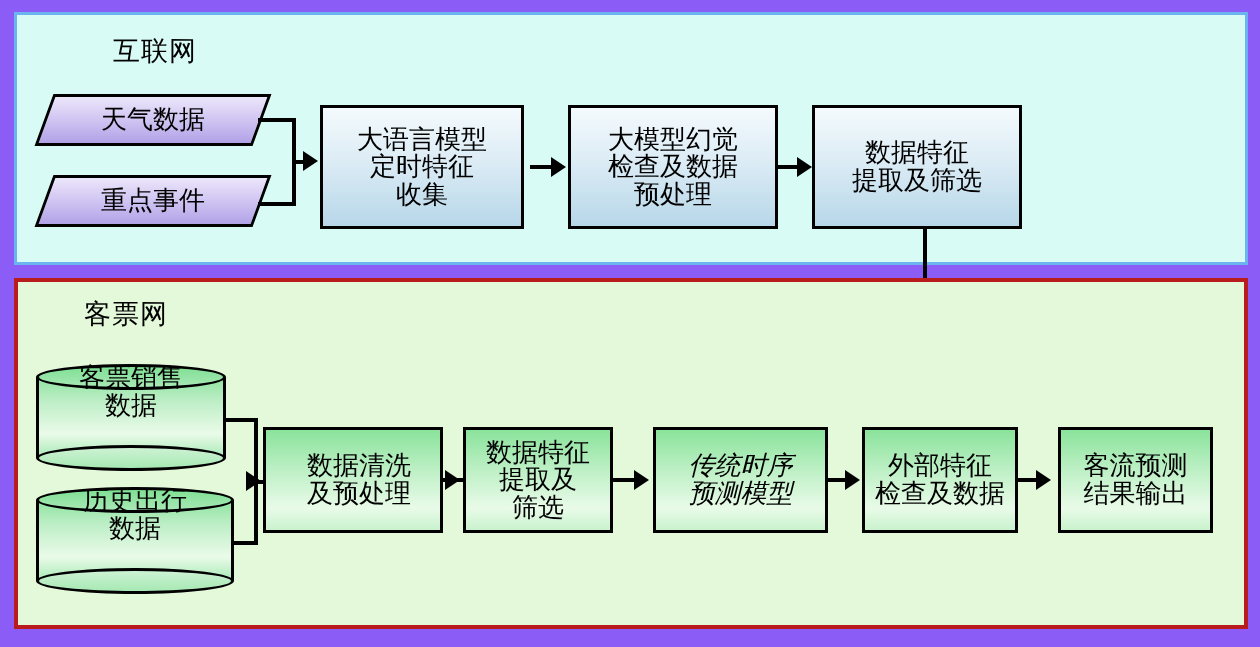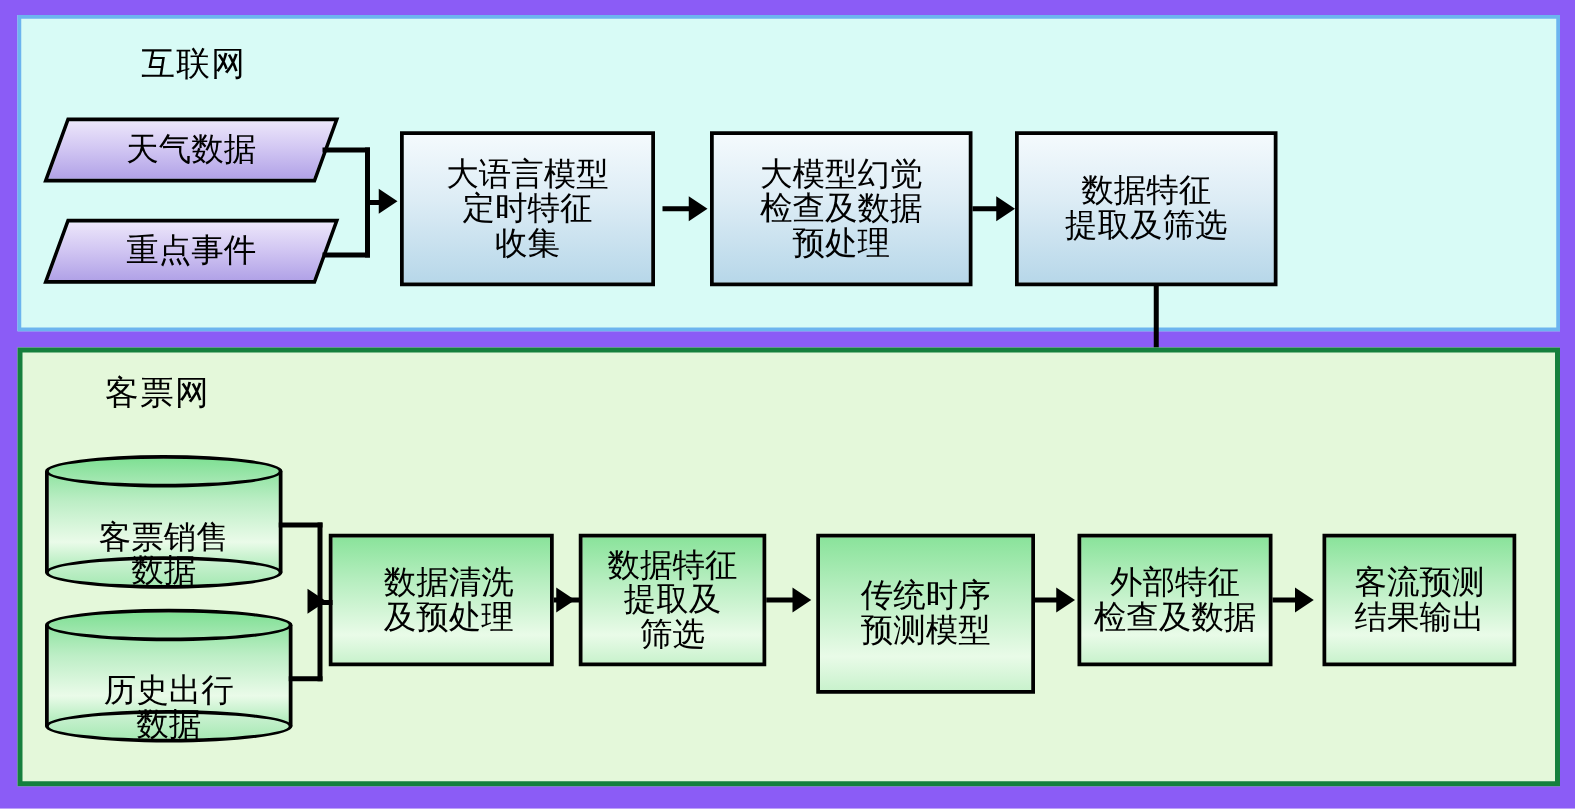--- a/index.html
+++ b/index.html
@@ -27,21 +27,21 @@
   #panel-internet {
     left: 14px;  top: 12px;
     width: 1234px; height: 253px;
     background: #d8fbf6;
     border: 3px solid #6cb4ef;
   }
   #panel-ticket {
     left: 14px;  top: 278px;
     width: 1234px; height: 351px;
     background: #e4f8da;
-    border: 4px solid #15803d;
+    border: 4px solid #b91c1c;
   }
   .panel-title {
     position: absolute;
     font-size: 27px;
     color: #000000;
     letter-spacing: 1px;
     white-space: nowrap;
   }
   #title-internet { left: 96px; top: 18px; }
   #title-ticket   { left: 66px; top: 14px; }
@@ -87,21 +87,21 @@
   }
   .para > .node-label {
     transform: skewX(20deg);
   }
 
   
   .cyl {
     position: absolute;
     box-sizing: border-box;
     display: flex;
-    align-items: flex-end;
+    align-items: flex-start;
     justify-content: center;
   }
   .cyl .cyl-body {
     position: absolute;
     left: 0; right: 0;
     top: 13px; bottom: 13px;
     background: linear-gradient(to bottom, #8ee3a0 0%, #bdeec6 30%, #eafbe9 70%, #a7e9b4 100%);
     border-left: 3px solid #000000;
     border-right: 3px solid #000000;
     z-index: 1;
@@ -234,21 +234,21 @@
 
   <div class="pbox green" style="left:463px; top:427px; width:150px; height:106px;">
     <span class="node-label">数据特征
 提取及
 筛选</span>
   </div>
 
   <div class="hline" style="left:613px; top:478px; width:28px;"></div>
   <div class="arrow-r" style="left:634px; top:470px;"></div>
 
-  <div class="pbox green" style="left:653px; top:427px; width:175px; height:128px;">
+  <div class="pbox green" style="left:653px; top:427px; width:175px; height:106px;font-style:italic;">
     <span class="node-label">传统时序
 预测模型</span>
   </div>
 
   <div class="hline" style="left:828px; top:478px; width:25px;"></div>
   <div class="arrow-r" style="left:845px; top:470px;"></div>
 
   <div class="pbox green" style="left:862px; top:427px; width:156px; height:106px;">
     <span class="node-label">外部特征
 检查及数据</span>

